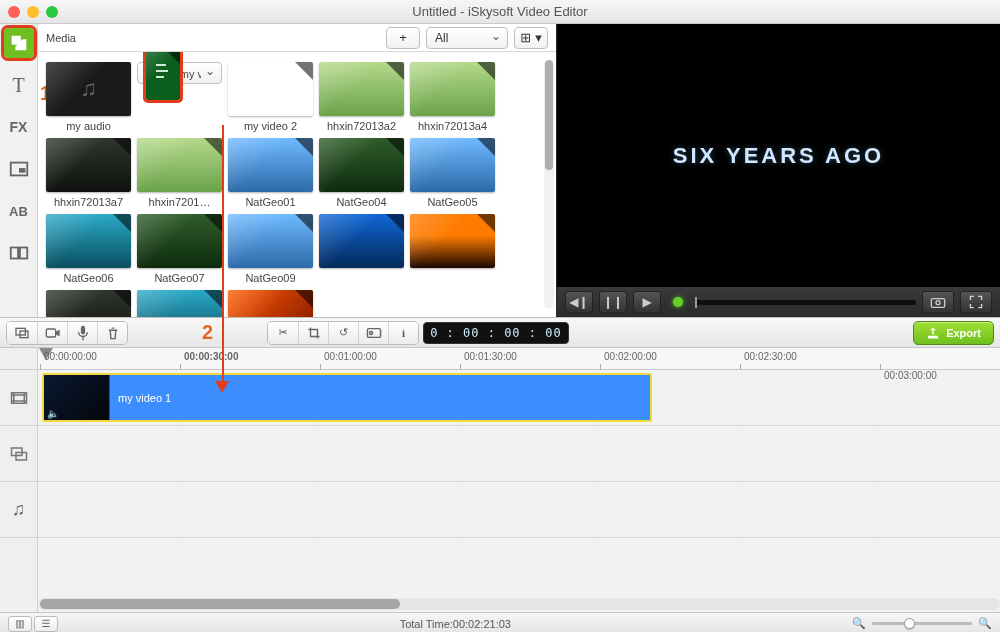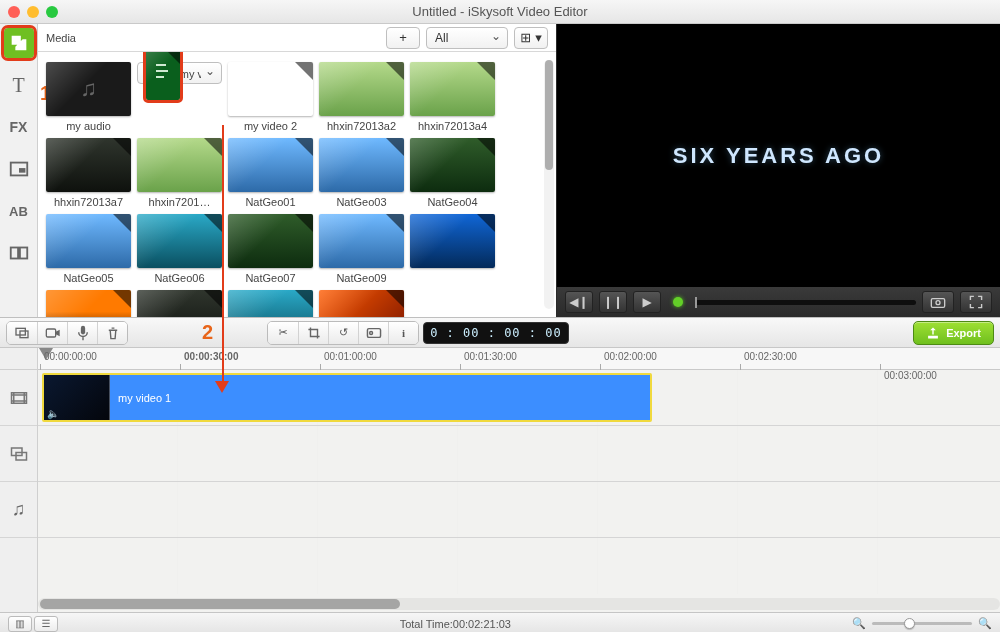--- a/index.html
+++ b/index.html
@@ -207,26 +207,20 @@
             </div>
             <div class="cap">hhxin7201…</div>
           </div>
           <div class="cell">
             <div class="thumb th-sky">
               <div class="tri"></div>
             </div>
             <div class="cap">NatGeo01</div>
           </div>
           <div class="cell">
-            <div class="thumb th-sky">
-              <div class="tri"></div>
-            </div>
-            <div class="cap">NatGeo03</div>
-          </div>
-          <div class="cell">
             <div class="thumb th-forest">
               <div class="tri"></div>
             </div>
             <div class="cap">NatGeo04</div>
           </div>
           <div class="cell">
             <div class="thumb th-sky">
               <div class="tri"></div>
             </div>
             <div class="cap">NatGeo05</div>

